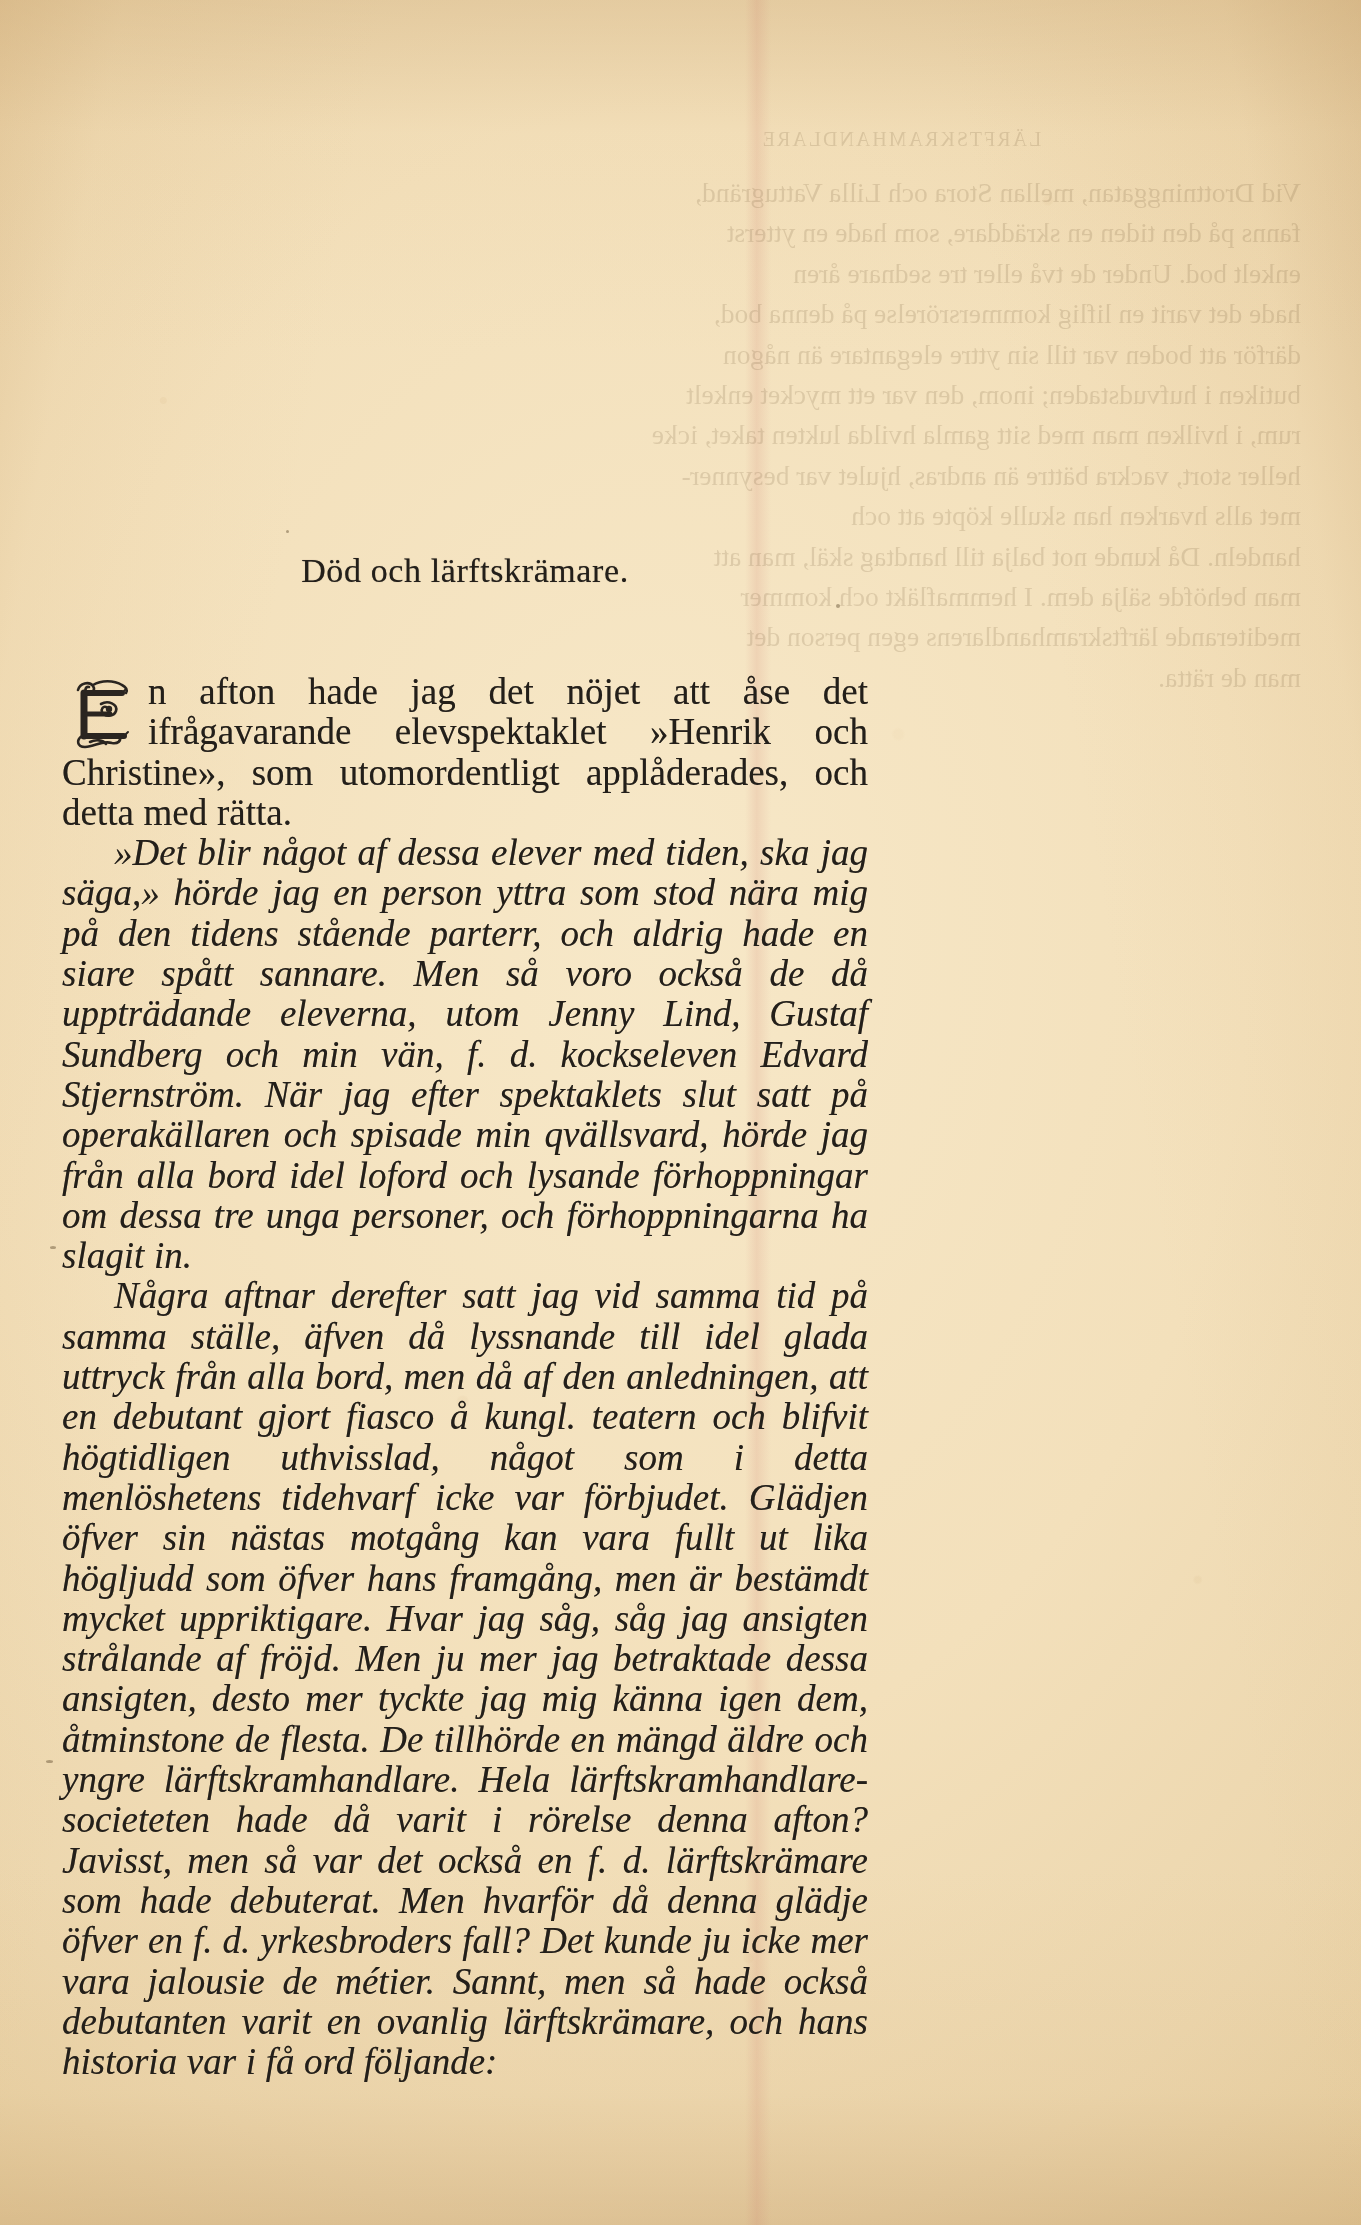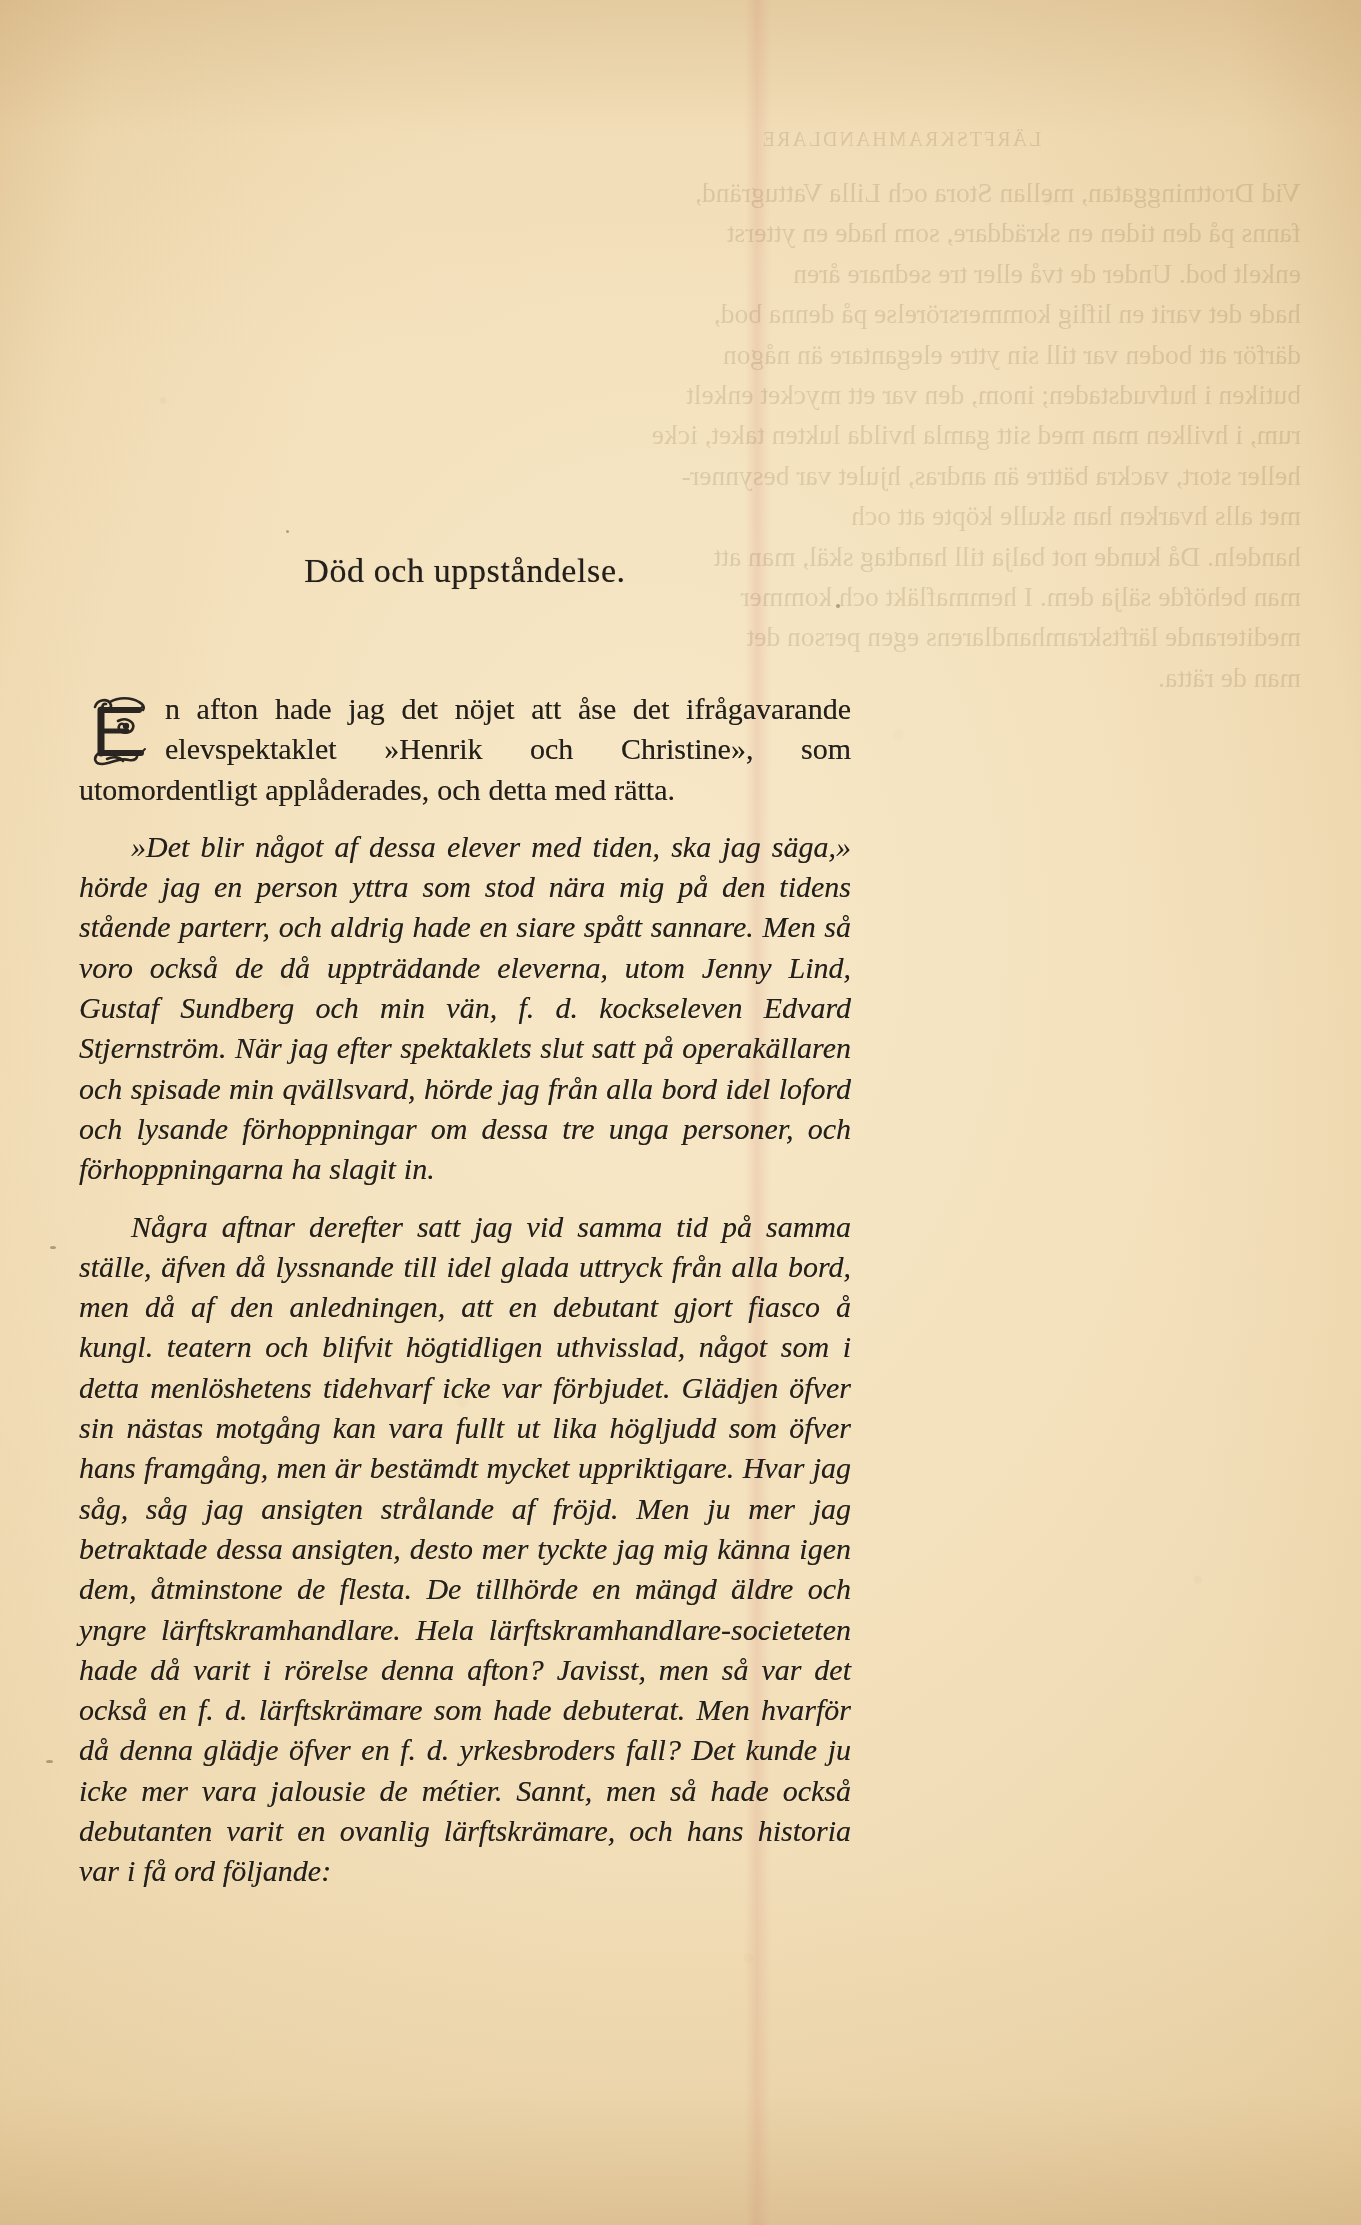--- a/index.html
+++ b/index.html
@@ -119,22 +119,22 @@
   }
 
   #body-block {
     position: absolute;
     top: 672px;
     left: 0;
     width: 806px;
   }
 
   .para {
-    margin: 17px;
-    font-size: 30px;
+    margin: 0;
+    font-size: 37px;
     line-height: 40.3px;
     text-align: justify;
     text-align-last: left;
     color: #231f1a;
     text-shadow: 0 0 0.55px rgba(35,31,26,0.5);
     word-spacing: 0.4px;
   }
   .para.last-centerless { text-align-last: left; }
 
   
@@ -178,21 +178,21 @@
       <p class="bleed-body">met alls hvarken han skulle köpte att och</p>
       <p class="bleed-body">handeln. Då kunde not balja till handtag skäl, man att</p>
       <p class="bleed-body">man behöfde sälja dem. I hemmafläkt och kommer</p>
       <p class="bleed-body">mediterande lärftskramhandlarens egen person det</p>
       <p class="bleed-body">man de rätta.</p>
     </div>
   </div>
 
   <div id="content">
 
-    <h1 id="chapter-title">Död och uppståndelse.</h1>
+    <h1 id="chapter-title">Död och lärftskrämare.</h1>
 
     <div id="body-block">
 
       <p class="para">
         <span id="dropcap-wrap">
           <svg id="dropcap-svg" width="78" height="78" viewBox="0 0 78 78" xmlns="http://www.w3.org/2000/svg" aria-hidden="true">
             <g fill="none" stroke="#2a2520" stroke-width="2.6" stroke-linecap="round" stroke-linejoin="round">
 
               <path d="M10 16 C12 9, 21 7, 25 12 C28 16, 23 21, 19 18 C16 16, 18 12, 21 13"></path>
               <path d="M25 11 C33 6, 46 6, 54 11 C58 13, 60 16, 58 19"></path>

